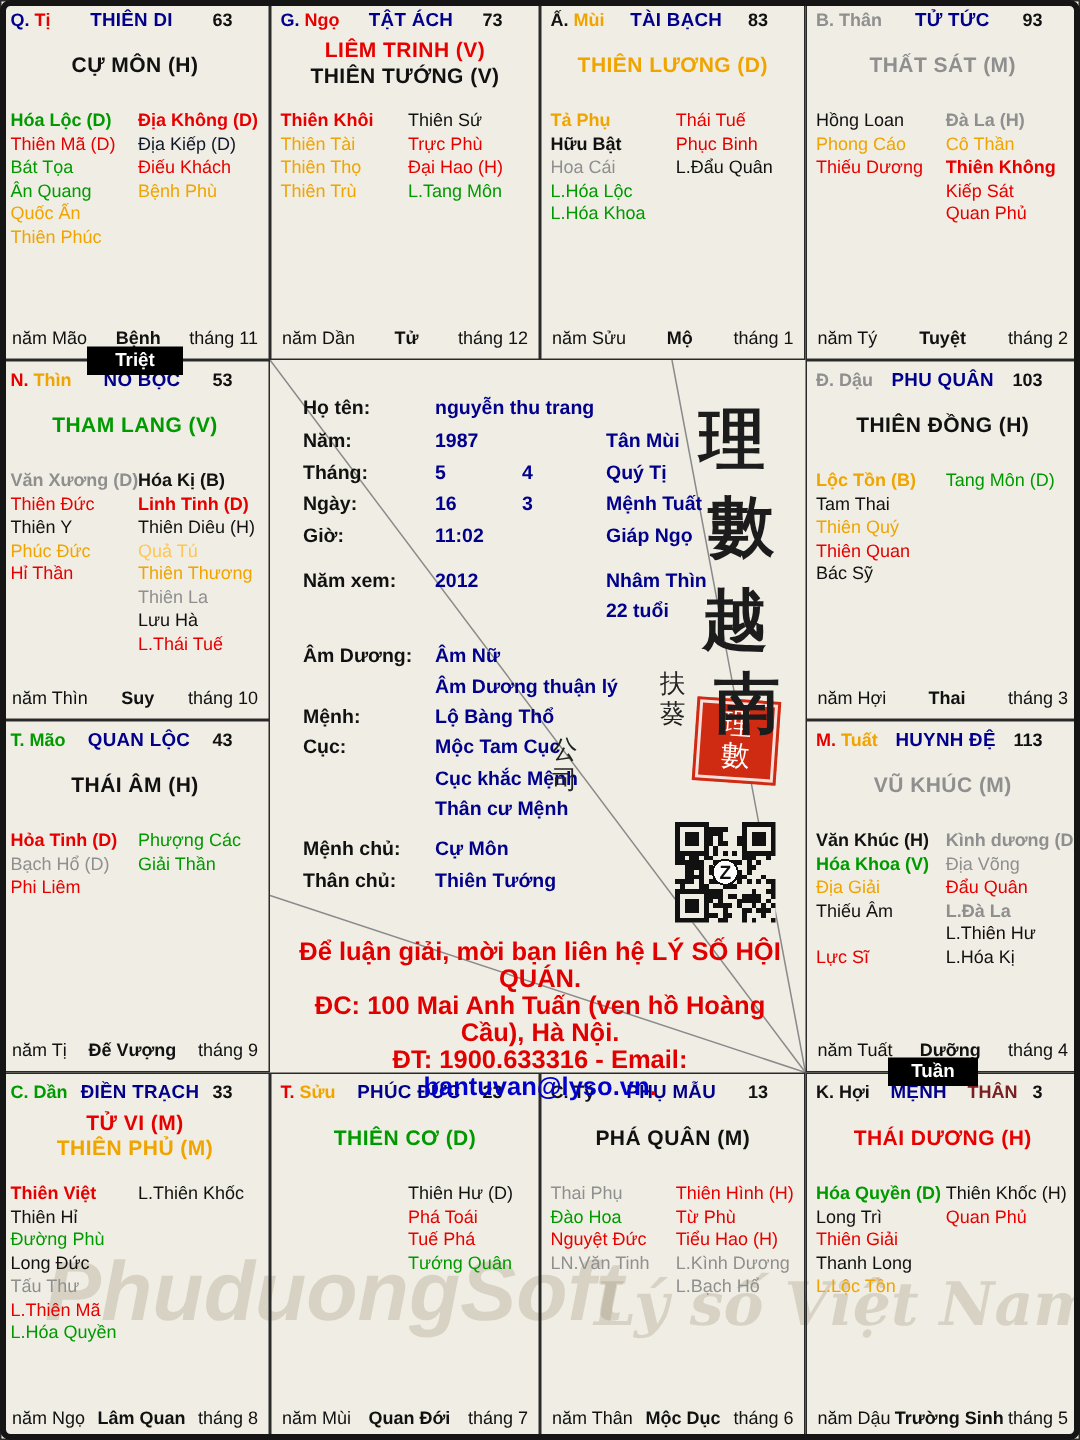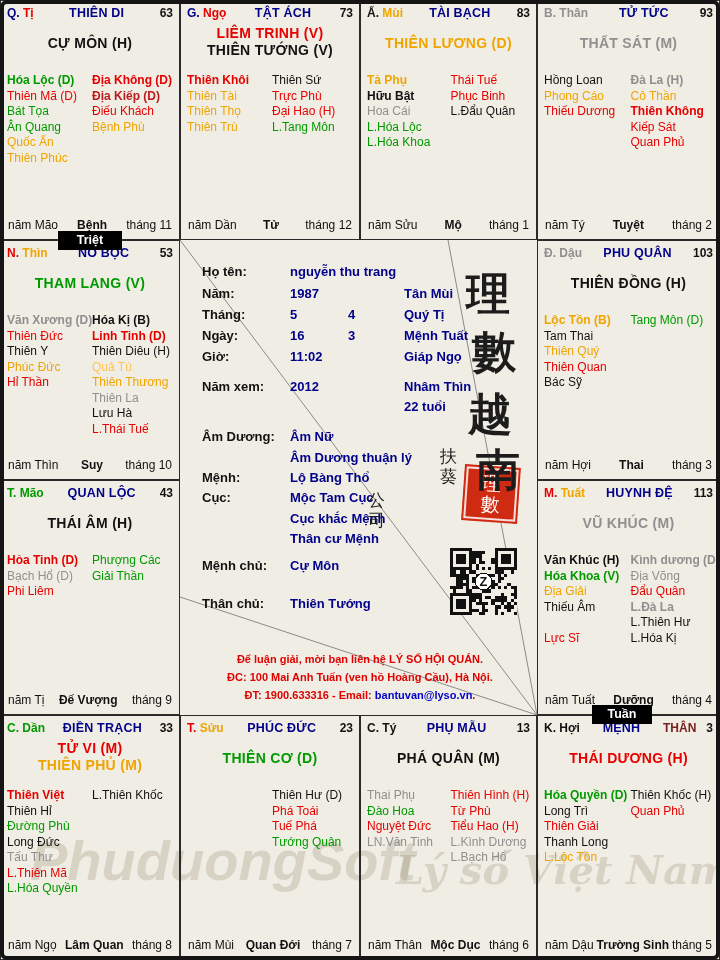--- a/index.html
+++ b/index.html
@@ -1,39 +1,39 @@
 <!DOCTYPE html>
 <html><head>
 <meta charset="utf-8">
 <style>
   html,body{margin:0;padding:0;background:#e8e6dc;}
   #board{position:relative;width:720px;height:960px;background:#f0eee4;overflow:hidden;
          font-family:"Liberation Sans","DejaVu Sans",sans-serif;}
   #frame{position:absolute;inset:0;border:4px solid #151515;border-radius:7px;z-index:9;pointer-events:none;}
   #lines{position:absolute;left:0;top:0;z-index:1;}
   .palace{position:absolute;border:1px solid #2a2a2a;box-sizing:border-box;z-index:2;background:transparent;}
-  .p-head{position:absolute;top:5px;left:6px;right:6px;display:flex;align-items:flex-start;font-weight:bold;font-size:12px;white-space:nowrap;}
+  .p-head{position:absolute;top:5px;left:6px;right:24px;display:flex;align-items:flex-start;font-weight:bold;font-size:12px;white-space:nowrap;}
   .p-sb{white-space:pre;}
   .p-name{flex:1;text-align:center;color:#00008b;font-size:12.5px;letter-spacing:.2px;}
   .p-extra{color:#7a2020;margin-right:10px;}
   .p-num{color:#111;}
   .p-mains{position:absolute;left:0;right:0;text-align:center;font-weight:bold;font-size:14px;line-height:17px;letter-spacing:.3px;white-space:nowrap;}
   .p-stars{position:absolute;top:72px;left:6px;right:2px;display:flex;}
   .p-col{width:50%;}
   .star{display:block;font-size:12px;line-height:15.5px;white-space:nowrap;}
   .p-foot{position:absolute;bottom:7px;left:7px;right:7px;display:flex;justify-content:space-between;align-items:baseline;font-size:12px;color:#111;}
   .f-stage{font-weight:bold;}
   #center{position:absolute;left:180px;top:240px;width:357px;height:475px;z-index:2;font-size:13px;}
   .crow{position:absolute;left:0;right:0;height:20px;white-space:nowrap;}
   .clabel{position:absolute;left:22px;font-weight:bold;color:#111;}
   .cv1{position:absolute;left:110px;font-weight:bold;color:#00008b;}
   .cv2{position:absolute;left:168px;font-weight:bold;color:#00008b;}
   .cv3{position:absolute;left:224px;font-weight:bold;color:#00008b;}
-  #contact{position:absolute;left:10px;top:410px;width:340px;text-align:center;font-weight:bold;
-           font-size:11px;color:#e00000;line-height:18px;z-index:4;}
+  #contact{position:absolute;left:10px;top:386px;width:340px;text-align:center;font-weight:bold;
+           font-size:17px;color:#e00000;line-height:18px;z-index:4;}
   #contact .email{color:#0000cc;}
   .tag{position:absolute;background:#000;color:#fff;font-weight:bold;font-size:12.5px;text-align:center;line-height:19px;z-index:6;}
   #triet{left:58px;top:231px;width:64px;height:19px;}
   #tuan{left:592px;top:705px;width:60px;height:19px;}
   .bigcal{position:absolute;font-family:"DejaVu Serif",serif;font-weight:bold;color:#1c1c1c;font-size:44px;line-height:1;z-index:4;}
   #cal0{left:466px;top:272px;} #cal1{left:472px;top:330px;} #cal2{left:468px;top:392px;} #cal3{left:476px;top:448px;}
   .smallcal{position:absolute;font-family:"DejaVu Serif",serif;color:#222;font-size:17px;line-height:20px;
             width:20px;word-break:break-all;z-index:4;}
   #smallcal-top{left:440px;top:446px;}
   #smallcal-bottom{left:368px;top:490px;}
@@ -72,21 +72,21 @@
         <div class="p-col">
           <span class="star" style="color: rgb(0, 154, 0); font-weight: bold;">Hóa Lộc (D)</span>
           <span class="star" style="color: rgb(230, 0, 0);">Thiên Mã (D)</span>
           <span class="star" style="color: rgb(0, 154, 0);">Bát Tọa</span>
           <span class="star" style="color: rgb(0, 154, 0);">Ân Quang</span>
           <span class="star" style="color: rgb(240, 164, 0);">Quốc Ấn</span>
           <span class="star" style="color: rgb(240, 164, 0);">Thiên Phúc</span>
         </div>
         <div class="p-col">
           <span class="star" style="color: rgb(230, 0, 0); font-weight: bold;">Địa Không (D)</span>
-          <span class="star" style="color: #b91c1c; font-weight: bold;">Địa Kiếp (D)</span>
+          <span class="star" style="color: #0f172a; font-weight: normal;">Địa Kiếp (D)</span>
           <span class="star" style="color: rgb(230, 0, 0);">Điếu Khách</span>
           <span class="star" style="color: rgb(240, 164, 0);">Bệnh Phù</span>
         </div>
       </div>
       <div class="p-foot">
         <span>năm Mão</span>
         <span class="f-stage">Bệnh</span>
         <span>tháng 11</span>
       </div>
     </div>
@@ -468,21 +468,21 @@
       <div class="crow" style="top: 271px;">
         <span class="cv1">Cục khắc Mệnh</span>
       </div>
       <div class="crow" style="top: 291px;">
         <span class="cv1">Thân cư Mệnh</span>
       </div>
       <div class="crow" style="top: 318px;">
         <span class="clabel">Mệnh chủ:</span>
         <span class="cv1">Cự Môn</span>
       </div>
-      <div class="crow" style="top: 356px;">
+      <div class="crow" style="top: 339px;">
         <span class="clabel">Thân chủ:</span>
         <span class="cv1">Thiên Tướng</span>
       </div>
     </div>
 
   <span class="bigcal" id="cal0">理</span>
   <span class="bigcal" id="cal1">數</span>
   <span class="bigcal" id="cal2">越</span>
   <span class="bigcal" id="cal3">南</span>
   <span class="smallcal" id="smallcal-top">扶葵</span>

